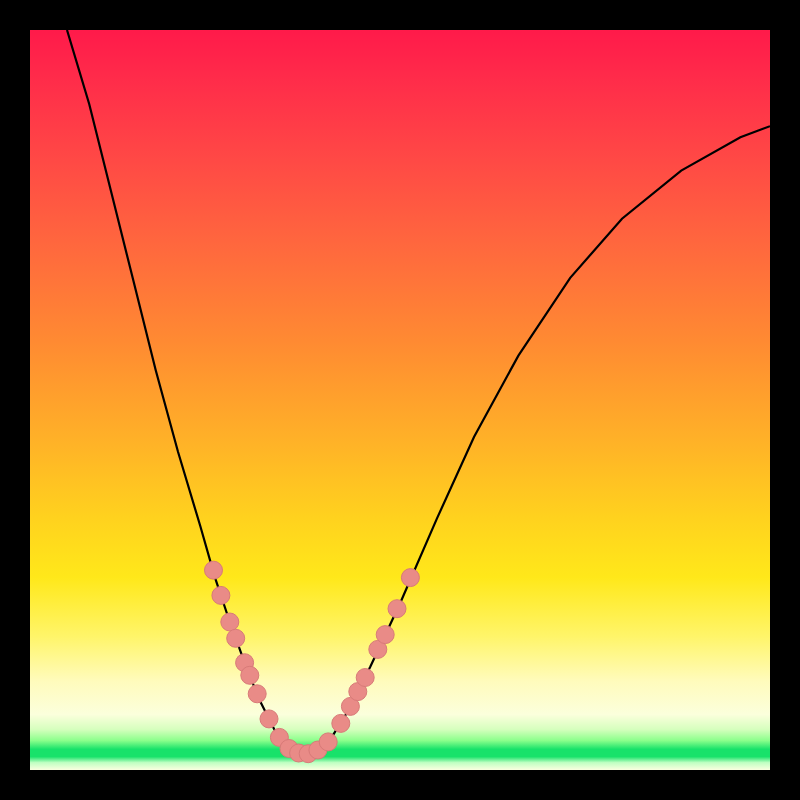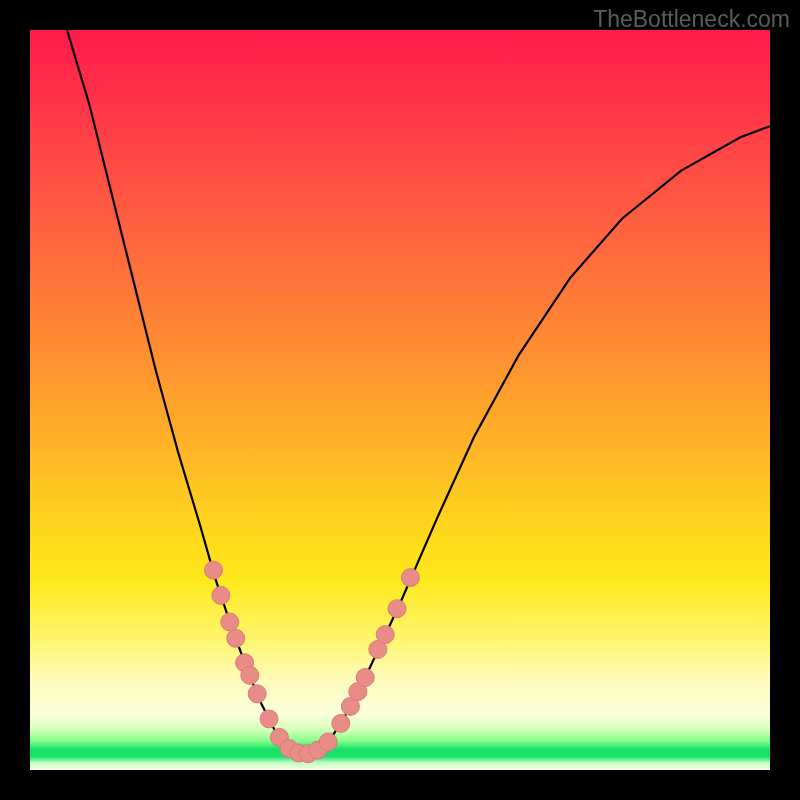--- a/index.html
+++ b/index.html
@@ -100,14 +100,13 @@
           <circle cx="320.4" cy="676.4" r="9" fill="#e98b87" stroke="#d87a78" stroke-width="1"></circle>
           <circle cx="327.8" cy="661.6" r="9" fill="#e98b87" stroke="#d87a78" stroke-width="1"></circle>
           <circle cx="335.2" cy="647.5" r="9" fill="#e98b87" stroke="#d87a78" stroke-width="1"></circle>
           <circle cx="347.8" cy="619.4" r="9" fill="#e98b87" stroke="#d87a78" stroke-width="1"></circle>
           <circle cx="355.2" cy="604.6" r="9" fill="#e98b87" stroke="#d87a78" stroke-width="1"></circle>
           <circle cx="367.0" cy="578.7" r="9" fill="#e98b87" stroke="#d87a78" stroke-width="1"></circle>
           <circle cx="380.4" cy="547.6" r="9" fill="#e98b87" stroke="#d87a78" stroke-width="1"></circle>
         </g>
     </svg>
   </div>
-  <div class="watermark">TheBottleneck.com</div>
 </div>
 
 </body></html>

